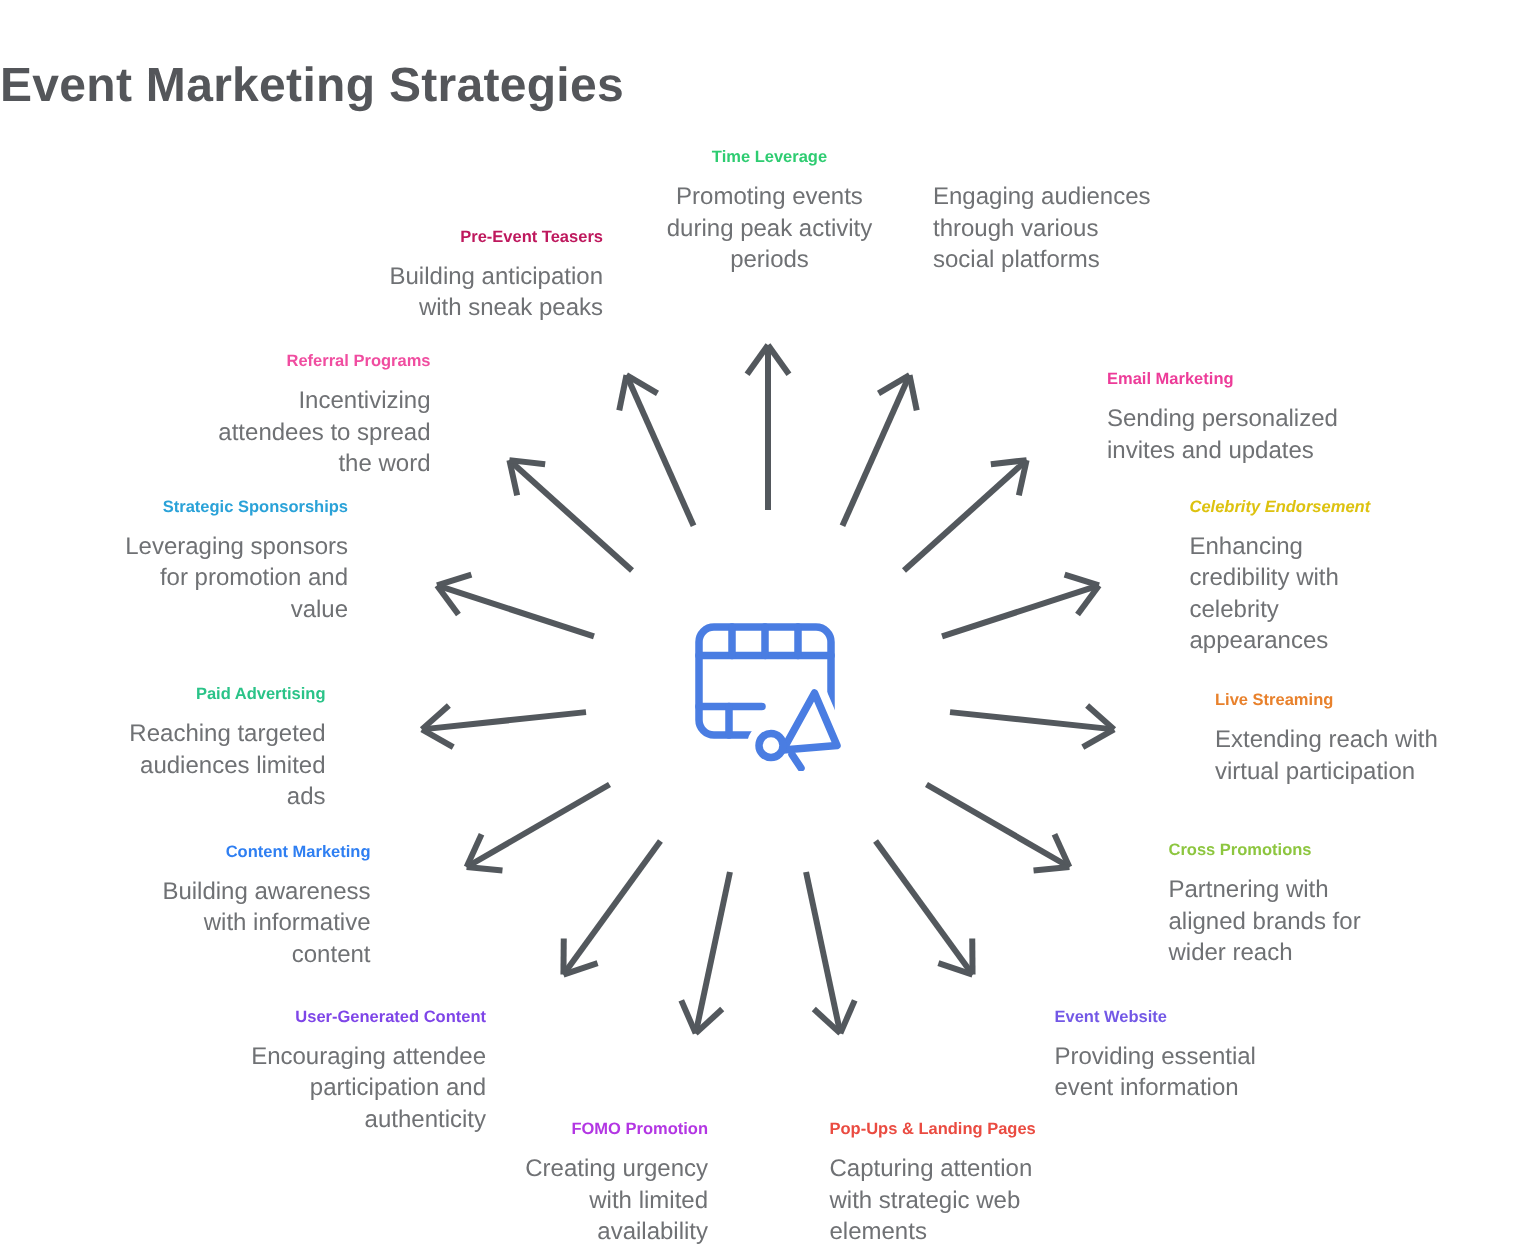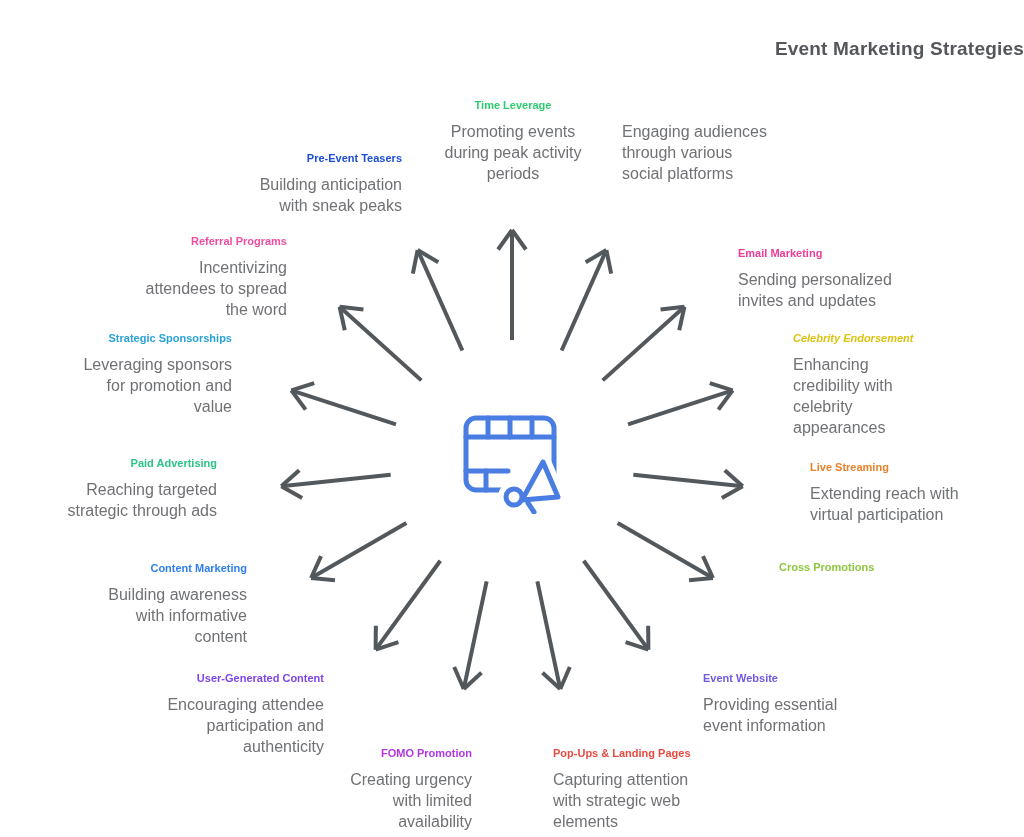--- a/index.html
+++ b/index.html
@@ -1,20 +1,20 @@
 <!DOCTYPE html>
 <html><head>
 <meta charset="utf-8">
 <style>
   html,body{margin:0;padding:0;background:#ffffff;}
   body{width:1024px;height:837px;overflow:hidden;font-family:"Liberation Sans",sans-serif;}
   .stage{position:relative;width:1024px;height:837px;background:#ffffff;}
   .page-title{
-    position:absolute;top:38px;left:0;width:1024px;text-align:right;
-    margin:0;font-size:19px;font-weight:bold;color:#54565a;letter-spacing:.2px;
+    position:absolute;top:38px;left:0;width:1024px;text-align:left;
+    margin:0;font-size:32px;font-weight:bold;color:#54565a;letter-spacing:.2px;
   }
   #arrows{position:absolute;left:0;top:0;width:1024px;height:837px;pointer-events:none;}
   .center-icon{position:absolute;left:458px;top:410px;width:112px;height:104px;}
   .strategy{position:absolute;}
   .strategy h3{margin:0 0 8px 0;font-size:11px;font-weight:bold;line-height:1.25;}
   .strategy p{margin:0;font-size:16px;line-height:1.32;color:#6f7174;}
   .al-left{text-align:left;}
   .al-right{text-align:right;}
   .al-center{text-align:center;}
 </style>
@@ -141,20 +141,21 @@
       <div class="strategy al-left" style="left: 793px; top: 332px; width: 135px;">
         <h3 style="color: rgb(221, 194, 15); font-style: italic;">Celebrity Endorsement</h3>
         <p>Enhancing credibility with celebrity appearances</p>
       </div>
       <div class="strategy al-left" style="left: 810px; top: 461px; width: 150px;">
         <h3 style="color: rgb(232, 129, 44);">Live Streaming</h3>
         <p>Extending reach with virtual participation</p>
       </div>
       <div class="strategy al-left" style="left: 779px; top: 561px; width: 130px;">
         <h3 style="color: rgb(141, 198, 63);">Cross Promotions</h3>
+        <p>Partnering with aligned brands for wider reach</p>
       </div>
       <div class="strategy al-left" style="left: 703px; top: 672px; width: 150px;">
         <h3 style="color: rgb(115, 88, 230);">Event Website</h3>
         <p>Providing essential event information</p>
       </div>
       <div class="strategy al-left" style="left: 553px; top: 747px; width: 165px;">
         <h3 style="color: rgb(234, 75, 65);">Pop-Ups &amp; Landing Pages</h3>
         <p>Capturing attention with strategic web elements</p>
       </div>
       <div class="strategy al-right" style="left: 322px; top: 747px; width: 150px;">
@@ -164,28 +165,28 @@
       <div class="strategy al-right" style="left: 164px; top: 672px; width: 160px;">
         <h3 style="color: rgb(126, 69, 232);">User-Generated Content</h3>
         <p>Encouraging attendee participation and authenticity</p>
       </div>
       <div class="strategy al-right" style="left: 97px; top: 562px; width: 150px;">
         <h3 style="color: rgb(47, 127, 242);">Content Marketing</h3>
         <p>Building awareness with informative content</p>
       </div>
       <div class="strategy al-right" style="left: 67px; top: 457px; width: 150px;">
         <h3 style="color: rgb(42, 195, 136);">Paid Advertising</h3>
-        <p>Reaching targeted strategic through ads</p>
+        <p>Reaching targeted audiences limited ads</p>
       </div>
       <div class="strategy al-right" style="left: 72px; top: 332px; width: 160px;">
         <h3 style="color: rgb(42, 162, 216);">Strategic Sponsorships</h3>
         <p>Leveraging sponsors for promotion and value</p>
       </div>
       <div class="strategy al-right" style="left: 137px; top: 235px; width: 150px;">
         <h3 style="color: rgb(240, 77, 160);">Referral Programs</h3>
         <p>Incentivizing attendees to spread the word</p>
       </div>
       <div class="strategy al-right" style="left: 252px; top: 152px; width: 150px;">
-        <h3 style="color: #1d4ed8;">Pre-Event Teasers</h3>
+        <h3 style="color: #be185d;">Pre-Event Teasers</h3>
         <p>Building anticipation with sneak peaks</p>
       </div>
     </div>
 </div>
 
 </body></html>

